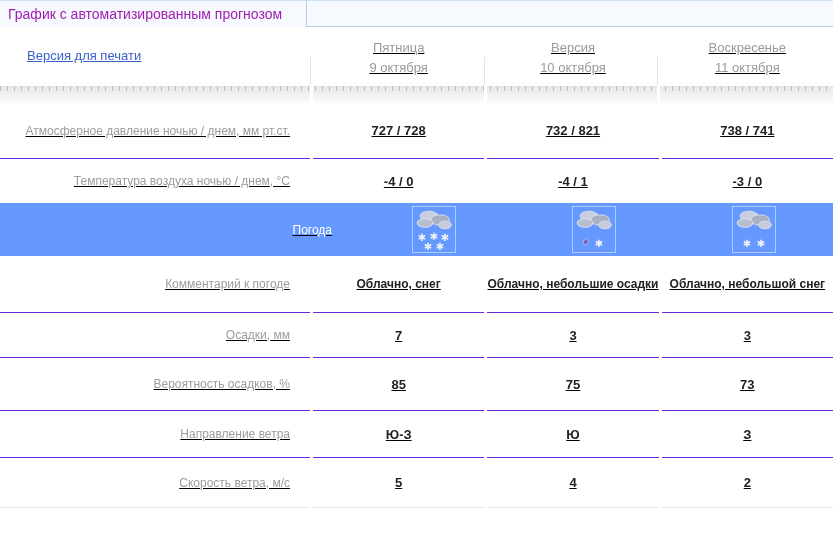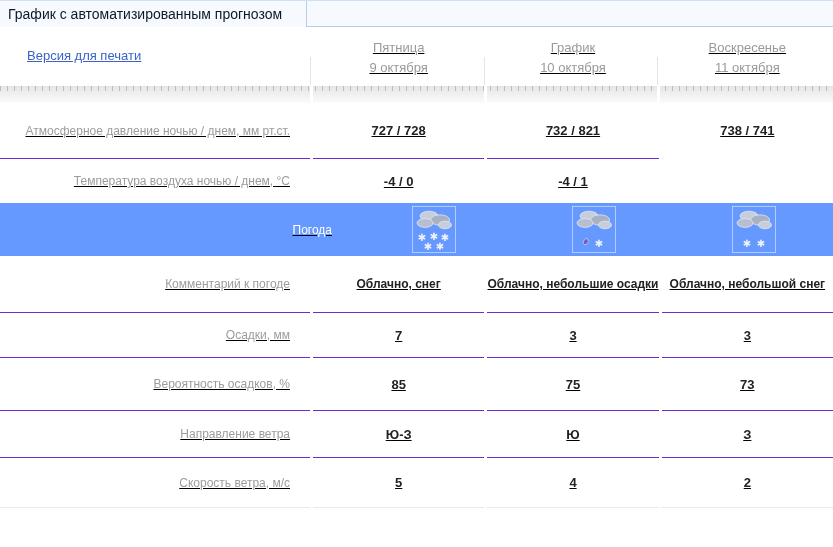--- a/index.html
+++ b/index.html
@@ -10,21 +10,21 @@
   }
   
   .tabbar{
     display:flex;align-items:stretch;height:26px;
     border-top:1px solid #cfe0f4;background:#f6faff;
   }
   .tab{
     display:flex;align-items:center;
     padding:0 24px 0 8px;
     border-right:1px solid #b6cdeb;
-    font-size:14px;color:#0f172a;cursor:pointer;white-space:nowrap;
+    font-size:14px;color:#a21caf;cursor:pointer;white-space:nowrap;
   }
   .tabbar-rest{flex:1;border-bottom:1px solid #b6cdeb;}
   
   .grid{display:grid;grid-template-columns:310px 1fr 1fr 1fr;column-gap:3px;text-decoration:underline;}
   
   .header{min-height:56px;align-items:center;background:#fff;}
   .link-cell{display:flex;align-items:center;padding-left:27px;}
   a.print-link{color:#3a62c8;font-size:13px;text-decoration:underline;cursor:pointer;}
   .day-head{
     text-align:center;color:#9a9a9a;font-size:13px;line-height:1.55;
@@ -76,21 +76,21 @@
 
 <div class="grid header">
   <div class="link-cell">
     <a class="print-link">Версия для печати</a>
   </div>
   <div class="day-head">
     <div>Пятница</div>
     <div>9 октября</div>
   </div>
   <div class="day-head">
-    <div>График</div>
+    <div>Версия</div>
     <div>10 октября</div>
   </div>
   <div class="day-head">
     <div>Воскресенье</div>
     <div>11 октября</div>
   </div>
 </div>
 
 <div class="band">
   <div class="band-fill"></div>
@@ -107,20 +107,21 @@
   <div class="lbl">Атмосферное давление ночью  /  днем, мм рт.ст.</div>
   <div class="val">727 / 728</div>
   <div class="val">732 / 821</div>
   <div class="val">738 / 741</div>
 </div>
 
 <div class="grid t-row divided h45">
   <div class="lbl">Температура воздуха ночью  /  днем, °С</div>
   <div class="val">-4 / 0</div>
   <div class="val">-4 / 1</div>
+  <div class="val">-3 / 0</div>
 </div>
 
 <div class="grid t-row weather-row">
   <div class="lbl">Погода</div>
   <div>
     <div class="icon-box">
       <svg width="40" height="43" viewBox="0 0 40 43">
         <g stroke="#e9edf5" stroke-width="0.7">
           <ellipse cx="15" cy="8" rx="9" ry="4.8" fill="#c7cdda"></ellipse>
           <ellipse cx="26" cy="12" rx="9.5" ry="5.2" fill="#a8b1c4"></ellipse>

